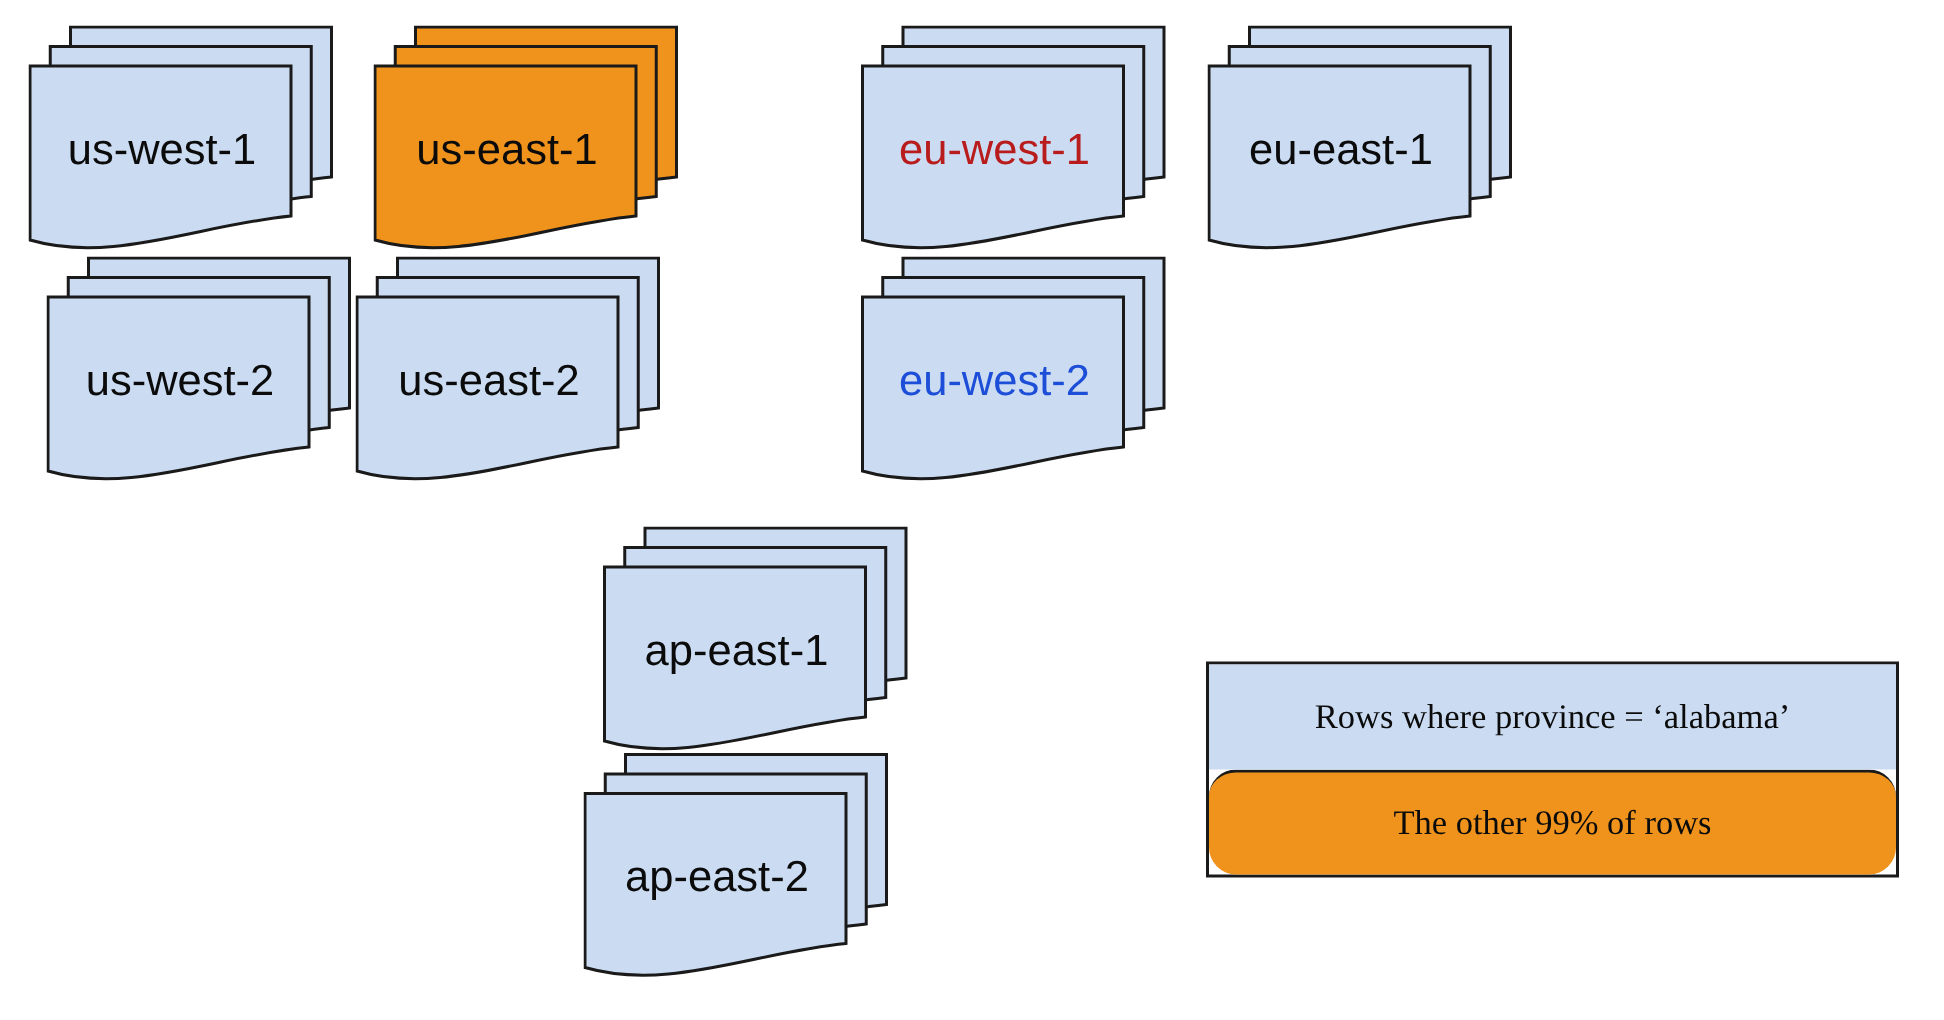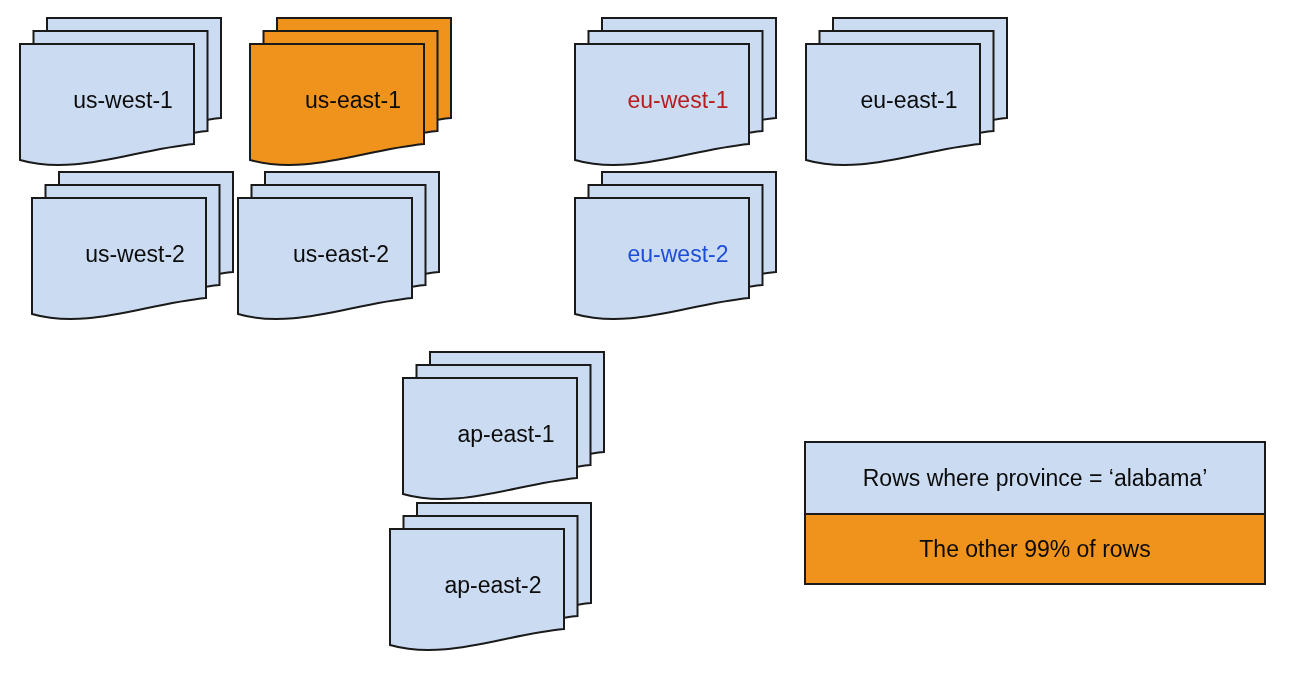--- a/index.html
+++ b/index.html
@@ -21,47 +21,49 @@
     height: 160px;
   }
   .stack svg {
     position: absolute;
     left: 0;
     top: 0;
     display: block;
   }
   .stack .label {
     position: absolute;
-    left: 16px;
+    left: 1px;
     top: 27px;
     width: 176px;
     height: 112px;
     display: flex;
     align-items: center;
     justify-content: center;
-    font-size: 23px;
+    font-size: 29px;
     color: #0b0b0b;
     pointer-events: none;
     white-space: nowrap;
   }
   .legend {
     position: absolute;
     border: 2px solid #a16207;
     box-sizing: border-box;
+    font-family: Liberation Serif, serif;
   }
   .legend-row {
     display: flex;
     align-items: center;
     justify-content: center;
     font-size: 23px;
     color: #0b0b0b;
     box-sizing: border-box;
   }
   .legend-row + .legend-row {
     border-top: 2px solid #1a1a1a;
+    border-radius: 18px;
   }
 </style>
 </head>
 <body>
 
 <div id="canvas" style="background: rgb(255, 255, 255);">
 
   <div class="legend" style="left: 804px; top: 441px; width: 462px; border-color: rgb(26, 26, 26);">
     <div class="legend-row" style="height: 70px; background: rgb(203, 220, 242); border-color: rgb(26, 26, 26);">
       <span>Rows where province = ‘alabama’</span>

